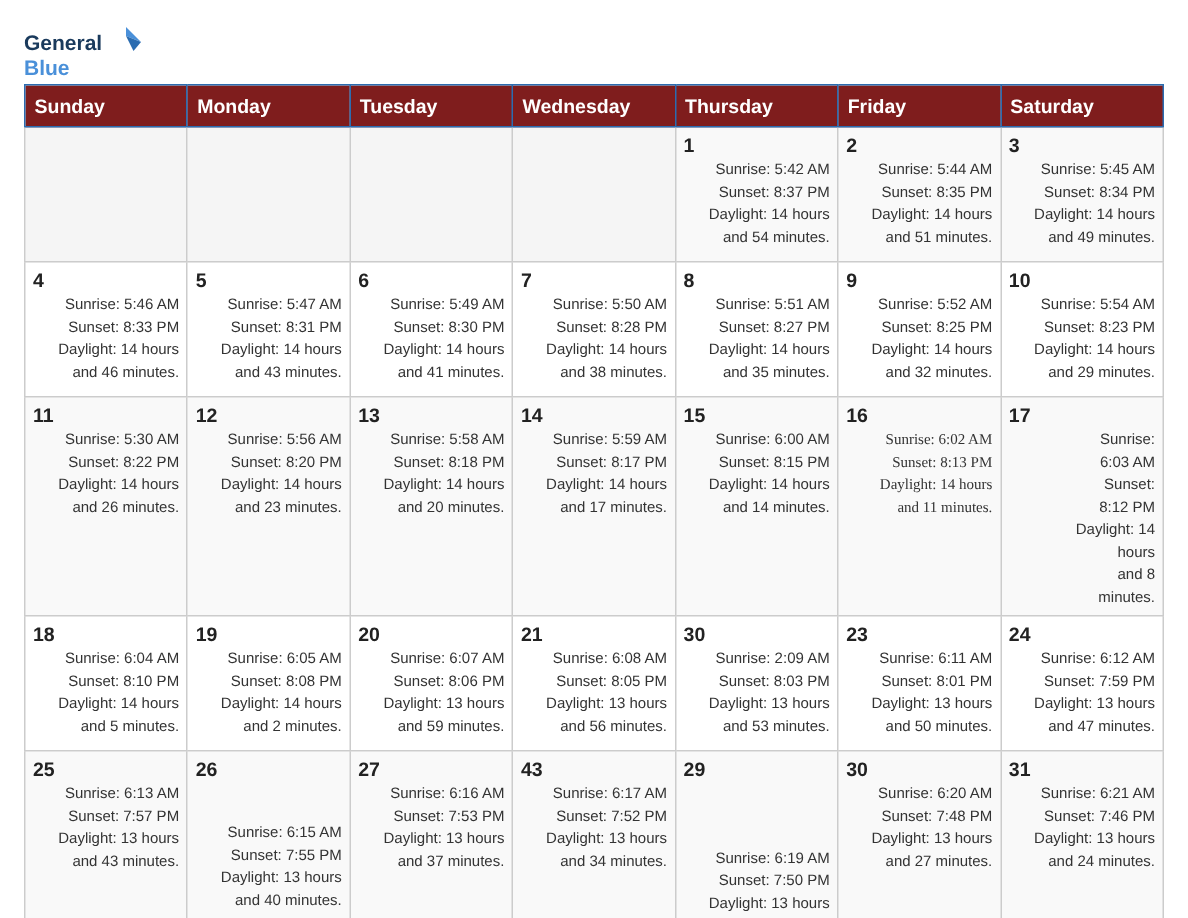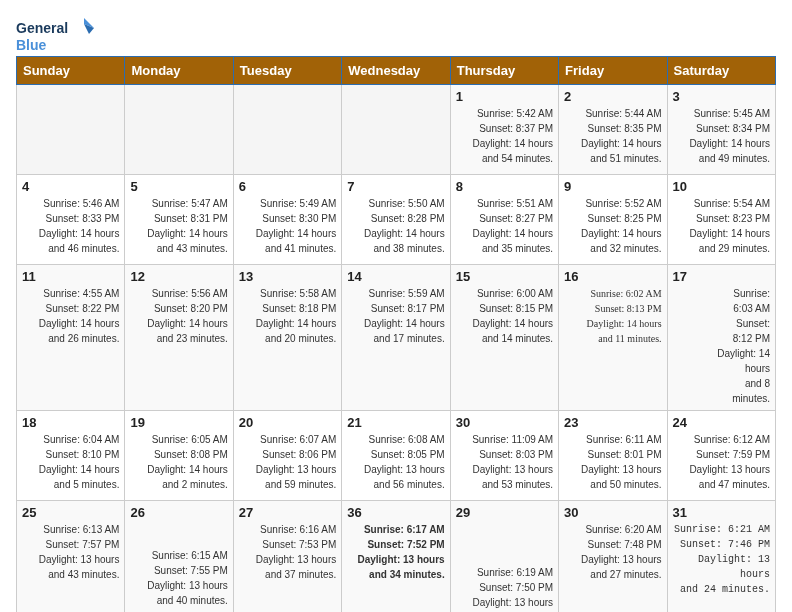--- a/index.html
+++ b/index.html
@@ -29,21 +29,21 @@
     }
     .location {
       font-size: 16px;
       color: #444;
     }
     table {
       width: 100%;
       border-collapse: collapse;
     }
     thead th {
-      background-color: #a16207;
+      background-color: #7f1d1d;
       color: #fff;
       text-align: left;
       padding: 6px 6px;
       font-size: 13px;
       font-weight: bold;
       border: 1px solid #2b6cb0;
     }
     tbody td {
       border: 1px solid #ccc;
       vertical-align: top;
@@ -181,21 +181,21 @@
           <span class="day-num">10</span>
           <div class="day-info" style="white-space: pre-line;">Sunrise: 5:54 AM
 Sunset: 8:23 PM
 Daylight: 14 hours
 and 29 minutes.</div>
         </td>
       </tr>
       <tr>
         <td>
           <span class="day-num">11</span>
-          <div class="day-info" style="white-space: pre-line;">Sunrise: 4:55 AM
+          <div class="day-info" style="white-space: pre-line;">Sunrise: 5:30 AM
 Sunset: 8:22 PM
 Daylight: 14 hours
 and 26 minutes.</div>
         </td>
         <td>
           <span class="day-num">12</span>
           <div class="day-info" style="white-space: pre-line;">Sunrise: 5:56 AM
 Sunset: 8:20 PM
 Daylight: 14 hours
 and 23 minutes.</div>
@@ -260,21 +260,21 @@
         </td>
         <td>
           <span class="day-num">21</span>
           <div class="day-info" style="white-space: pre-line;">Sunrise: 6:08 AM
 Sunset: 8:05 PM
 Daylight: 13 hours
 and 56 minutes.</div>
         </td>
         <td>
           <span class="day-num">30</span>
-          <div class="day-info" style="white-space: pre-line;">Sunrise: 11:09 AM
+          <div class="day-info" style="white-space: pre-line;">Sunrise: 2:09 AM
 Sunset: 8:03 PM
 Daylight: 13 hours
 and 53 minutes.</div>
         </td>
         <td>
           <span class="day-num">23</span>
           <div class="day-info" style="white-space: pre-line;">Sunrise: 6:11 AM
 Sunset: 8:01 PM
 Daylight: 13 hours
 and 50 minutes.</div>
@@ -303,42 +303,42 @@
 and 40 minutes.</div>
         </td>
         <td>
           <span class="day-num">27</span>
           <div class="day-info" style="white-space: pre-line;">Sunrise: 6:16 AM
 Sunset: 7:53 PM
 Daylight: 13 hours
 and 37 minutes.</div>
         </td>
         <td>
-          <span class="day-num">36</span>
-          <div class="day-info" style="white-space: pre-line; font-weight: bold;">Sunrise: 6:17 AM
+          <span class="day-num">43</span>
+          <div class="day-info" style="white-space: pre-line;">Sunrise: 6:17 AM
 Sunset: 7:52 PM
 Daylight: 13 hours
 and 34 minutes.</div>
         </td>
         <td>
           <span class="day-num">29</span>
           <div class="day-info" style="white-space: pre-line; margin-top: 45px;">Sunrise: 6:19 AM
 Sunset: 7:50 PM
 Daylight: 13 hours
 and 31 minutes.</div>
         </td>
         <td>
           <span class="day-num">30</span>
           <div class="day-info" style="white-space: pre-line;">Sunrise: 6:20 AM
 Sunset: 7:48 PM
 Daylight: 13 hours
 and 27 minutes.</div>
         </td>
         <td>
           <span class="day-num">31</span>
-          <div class="day-info" style="white-space: pre-line; font-family: Liberation Mono, monospace;">Sunrise: 6:21 AM
+          <div class="day-info" style="white-space: pre-line;">Sunrise: 6:21 AM
 Sunset: 7:46 PM
 Daylight: 13 hours
 and 24 minutes.</div>
         </td>
       </tr>
     </tbody>
 </table>
 
 </body></html>

